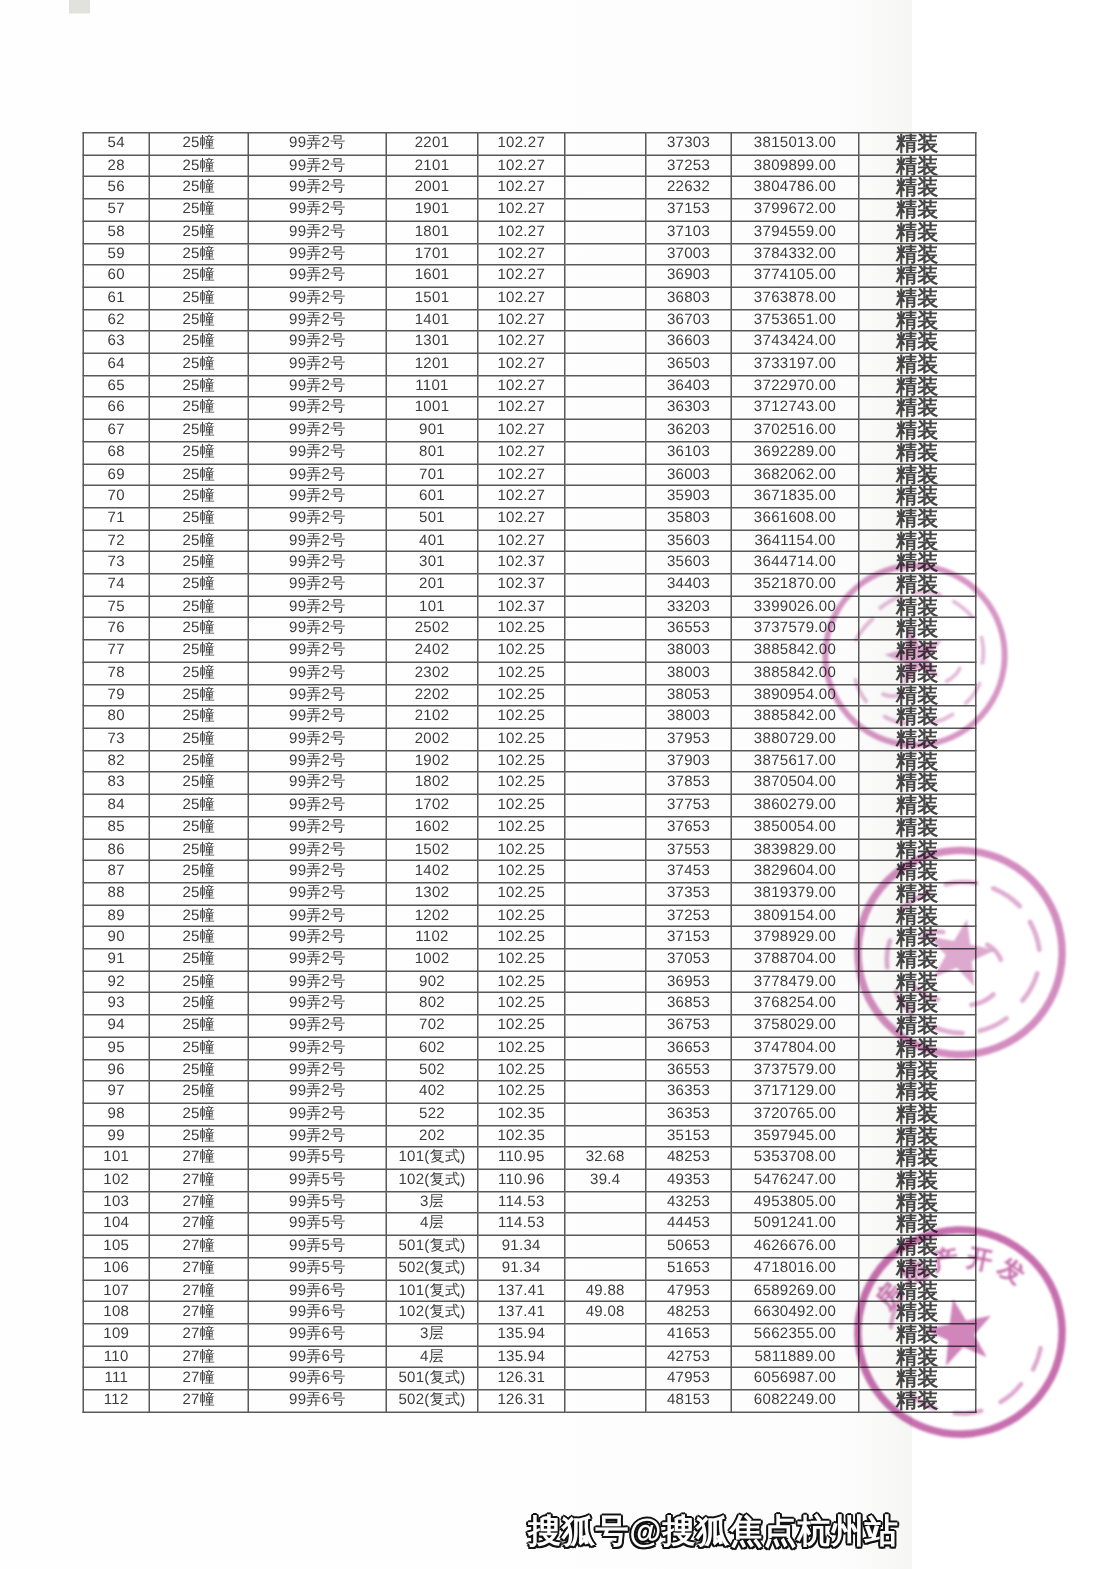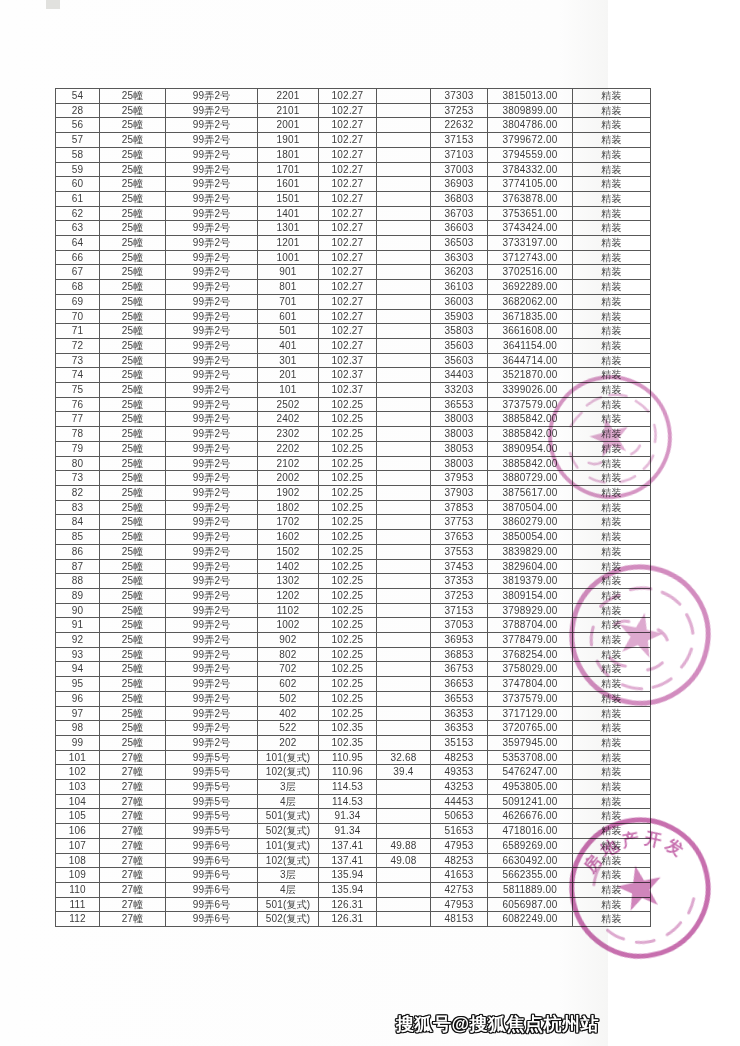--- a/index.html
+++ b/index.html
@@ -22,36 +22,36 @@
   }
   table.price-table{border-top:1.6px solid #3f3f3f;}
   .price-table td{
     border:1px solid #585858;
     height:13.7px;line-height:13.7px;
     padding:0;text-align:center;
     white-space:nowrap;overflow:hidden;
     font-weight:500;
     letter-spacing:.2px;
   }
-  .price-table td.c-deco{font-size:10px;color:#464646;}
+  .price-table td.c-deco{font-size:14px;color:#464646;font-weight:bold;}
   
   .seal{
     position:absolute;
     mix-blend-mode:multiply;
     color:#bd55a0;
     pointer-events:none;
   }
   .seal svg{filter:blur(.55px);overflow:visible;display:block;}
   .seal-1{left:545px;top:369px;width:130px;height:136px;opacity:.62;transform:rotate(-14deg);}
   .seal-2{left:566px;top:561px;width:148px;height:148px;opacity:.68;transform:rotate(12deg);}
   .seal-3{left:566px;top:813px;width:148px;height:150px;opacity:.85;transform:rotate(-12deg);}
   
   .watermark{
     position:absolute;right:9px;bottom:10px;
-    font-size:18px;font-weight:bold;letter-spacing:.5px;
+    font-size:22px;font-weight:bold;letter-spacing:.5px;
     color:#ffffff;
     text-shadow:
       -1.3px 0 0 #111, 1.3px 0 0 #111,
       0 -1.3px 0 #111, 0 1.3px 0 #111,
       -1px -1px 0 #111, 1px 1px 0 #111,
       -1px 1px 0 #111, 1px -1px 0 #111;
     white-space:nowrap;
   }
   
   .scan-artifact{
@@ -205,20 +205,31 @@
           <td>25幢</td>
           <td>99弄2号</td>
           <td>1201</td>
           <td>102.27</td>
           <td></td>
           <td>36503</td>
           <td>3733197.00</td>
           <td class="c-deco">精装</td>
         </tr>
 
+        <tr>
+          <td>65</td>
+          <td>25幢</td>
+          <td>99弄2号</td>
+          <td>1101</td>
+          <td>102.27</td>
+          <td></td>
+          <td>36403</td>
+          <td>3722970.00</td>
+          <td class="c-deco">精装</td>
+        </tr>
 
         <tr>
           <td>66</td>
           <td>25幢</td>
           <td>99弄2号</td>
           <td>1001</td>
           <td>102.27</td>
           <td></td>
           <td>36303</td>
           <td>3712743.00</td>

